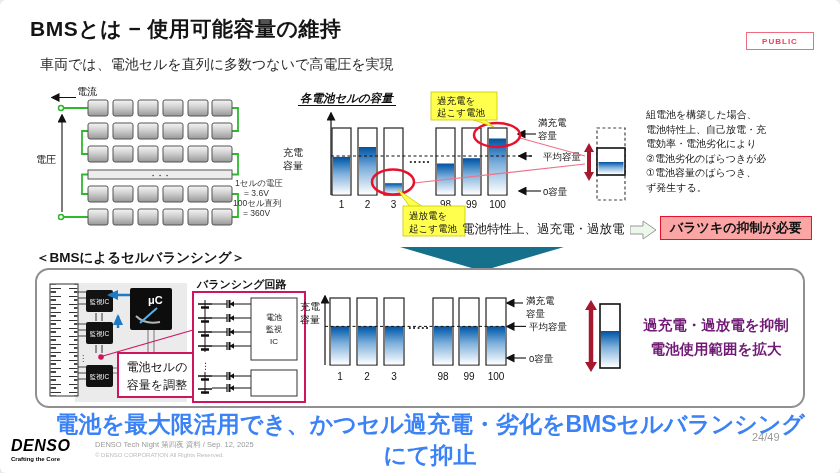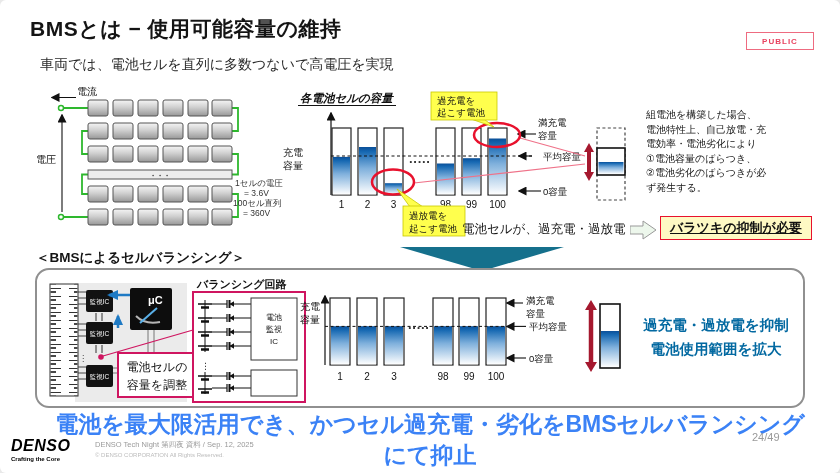--- a/index.html
+++ b/index.html
@@ -5,26 +5,26 @@
   html,body{margin:0;padding:0;background:#e9e9e9;}
   .slide{position:relative;width:840px;height:473px;background:#ffffff;overflow:hidden;
          font-family:"Liberation Sans","DejaVu Sans",sans-serif;color:#111;border-radius:6px;}
   .abs{position:absolute;}
   .title{left:30px;top:15px;font-size:21px;font-weight:700;letter-spacing:.5px;color:#141414;}
   .badge{left:746px;top:32px;width:66px;height:16px;border:1.2px solid #ee6b80;color:#e8425f;
          font-size:8px;font-weight:700;letter-spacing:1px;display:flex;align-items:center;justify-content:center;}
   .subtitle{left:40px;top:56px;font-size:14px;color:#2b2b2b;}
   .note{left:646px;top:94px;width:176px;font-size:10px;line-height:1.45;color:#151515;margin-top:14px;}
   .concl-text{left:462px;top:221px;font-size:12.5px;color:#151515;}
-  .concl-badge{left:660px;top:216px;background:#fef9c3;border:1.6px solid #e8112d;color:#111;
-               font-size:13px;font-weight:700;padding:2px 9px;text-decoration:underline;}
+  .concl-badge{left:660px;top:216px;background:#fca5a5;border:1.6px solid #e8112d;color:#111;
+               font-size:13px;font-weight:700;padding:2px 9px;}
   .sec2{left:36px;top:249px;font-size:13.5px;font-weight:700;color:#141414;}
   .panel{left:35px;top:268px;width:770px;height:140px;border:2px solid #909090;border-radius:14px;box-sizing:border-box;background:#fff;}
   .panel svg{position:absolute;left:0;top:0;}
-  .result{left:592px;top:44px;width:174px;text-align:center;font-size:14.5px;font-weight:700;line-height:1.65;color:#0369a1;}
+  .result{left:592px;top:44px;width:174px;text-align:center;font-size:14.5px;font-weight:700;line-height:1.65;color:#701a75;}
   .bottom-msg{left:55px;top:409px;width:750px;text-align:center;font-size:23px;font-weight:700;color:#3b82f6;}
   .logo{left:11px;top:438px;color:#000000;line-height:1;}
   .logo .name{font-size:16px;font-weight:700;font-style:italic;letter-spacing:.5px;}
   .logo .tag{font-size:6px;font-weight:700;margin-top:2px;}
   .foot1{left:95px;top:440px;font-size:7.5px;color:#9a9a9a;text-align:right;}
   .foot2{left:95px;top:452px;font-size:6px;color:#bcbcbc;}
   .pageno{left:752px;top:431px;font-size:11px;color:#9a9a9a;}
   svg{font-family:"Liberation Sans","DejaVu Sans",sans-serif;}
 </style>
 </head>
@@ -181,26 +181,26 @@
       <rect x="123" y="120" width="62" height="30" fill="#ffff4d" stroke="#c8c800" stroke-width="0.8"></rect>
       <text x="129" y="133" font-size="9.5" fill="#111">過放電を</text>
       <text x="129" y="146" font-size="9.5" fill="#111">起こす電池</text>
     </g>
   </svg>
 
   <div class="abs note">
     <div>組電池を構築した場合、</div>
     <div>電池特性上、自己放電・充</div>
     <div>電効率・電池劣化により</div>
+    <div>②電池劣化のばらつきが必</div>
     <div>①電池容量のばらつき、</div>
-    <div>②電池劣化のばらつきが必</div>
     <div>ず発生する。</div>
   </div>
 
-  <div class="abs concl-text">電池セルが、過充電・過放電</div>
+  <div class="abs concl-text">電池特性上、過充電・過放電</div>
   <svg class="abs" style="left:630px;top:220px;" width="27" height="20" viewBox="0 0 27 20">
     <polygon points="0,6 13,6 13,1 26,10 13,19 13,14 0,14" fill="#edf7ec" stroke="#999" stroke-width="1"></polygon>
   </svg>
   <div class="abs concl-badge">バラツキの抑制が必要</div>
 
   <svg class="abs" style="left:398px;top:246px;" width="168" height="26" viewBox="0 0 168 26">
     <polygon points="2,1 166,1 84,25" fill="#15708c"></polygon>
   </svg>
 
   <div class="abs sec2">＜BMSによるセルバランシング＞</div>

